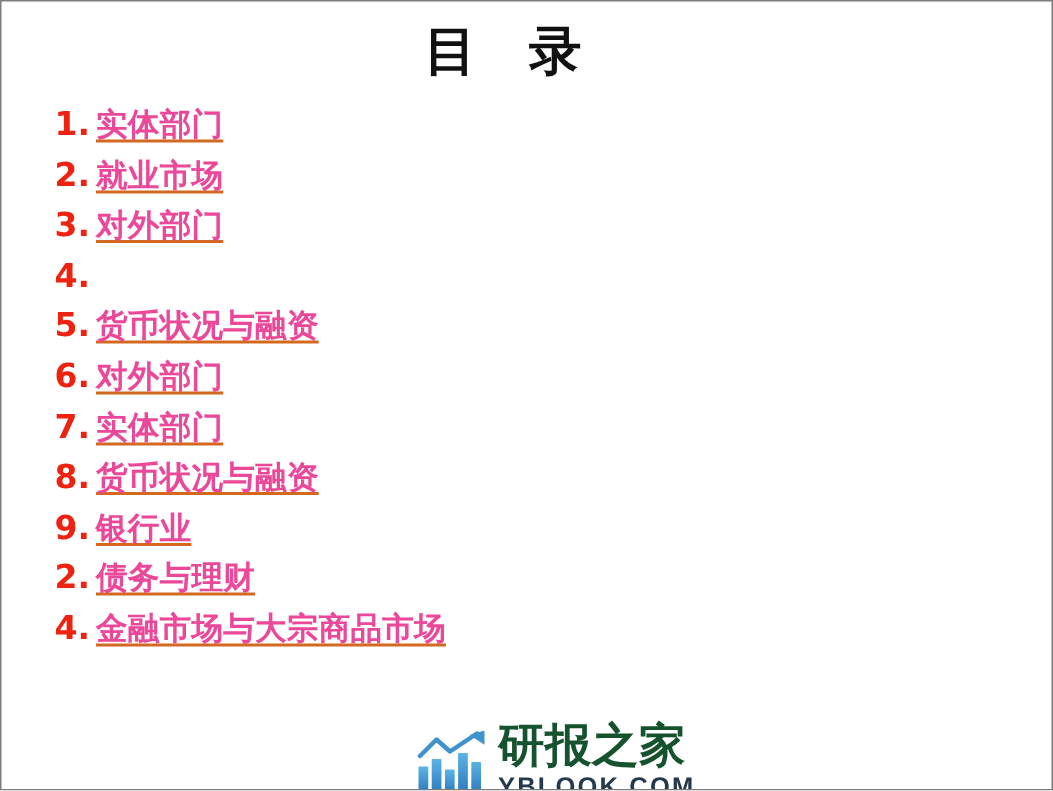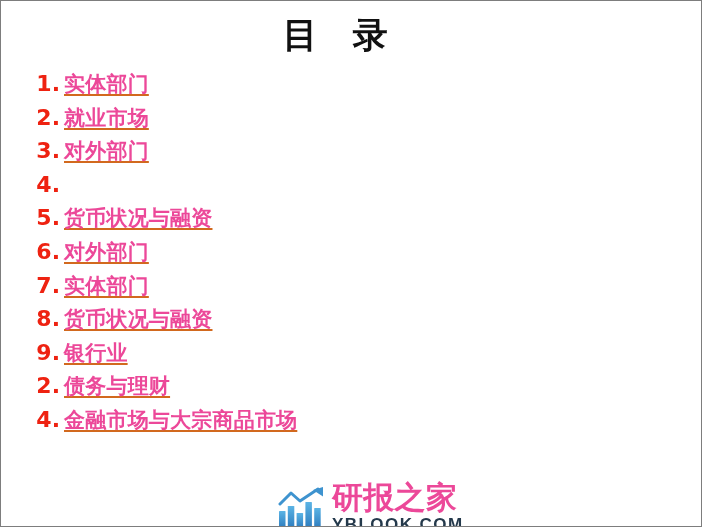--- a/index.html
+++ b/index.html
@@ -94,21 +94,21 @@
   }
   #logo-text {
     display: flex;
     flex-direction: column;
     justify-content: center;
     line-height: 1;
   }
   #logo-cn {
     font-size: 31px;
     font-weight: bold;
-    color: #ec4899;
+    color: #14532d;
     font-family: "DejaVu Sans", "Liberation Sans", sans-serif;
     letter-spacing: 0.01em;
   }
   #logo-en {
     font-size: 17px;
     font-weight: bold;
     color: #24394B;
     font-family: "Liberation Sans", sans-serif;
     letter-spacing: 0.085em;
     margin-top: 3px;

